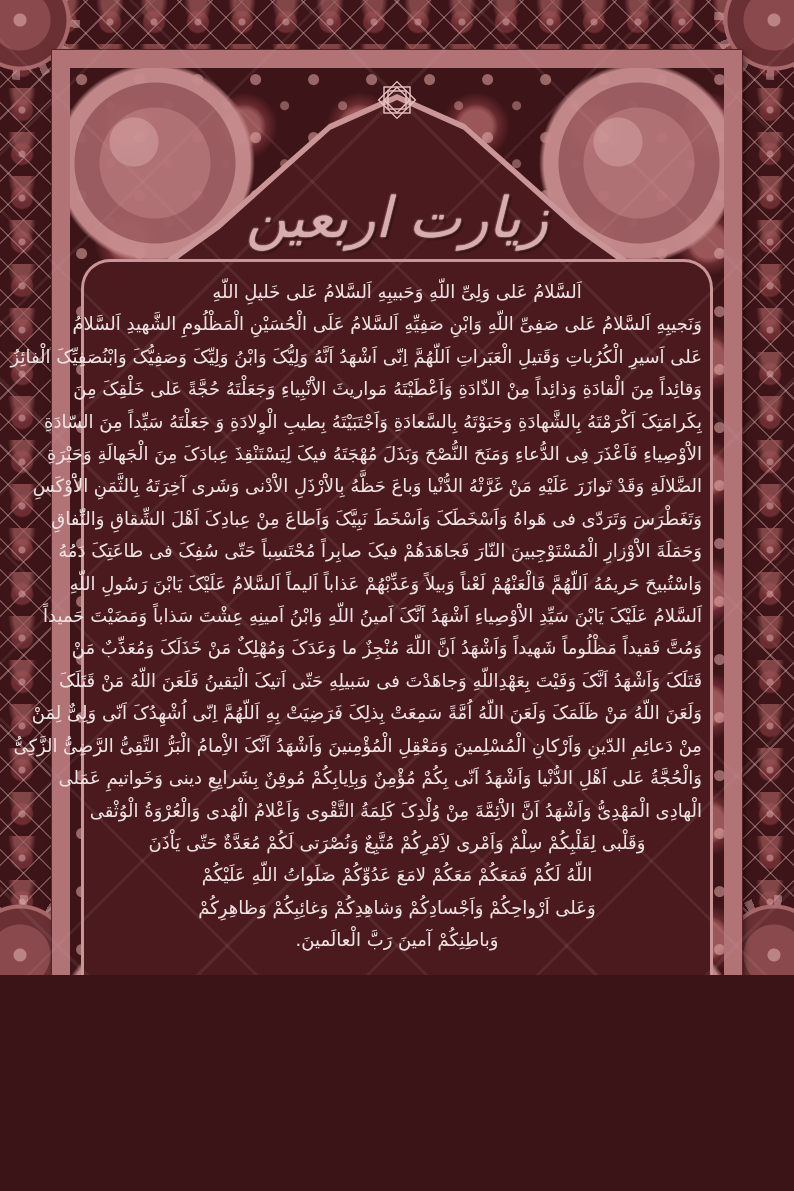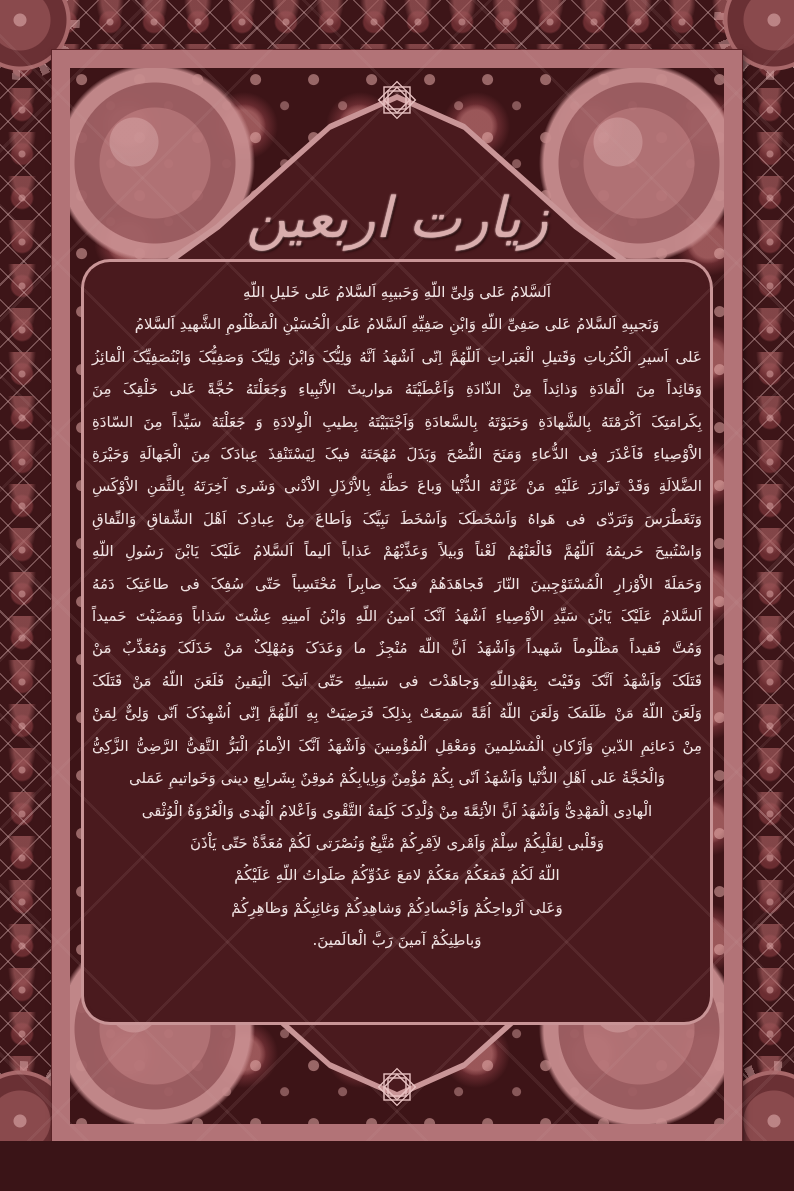--- a/index.html
+++ b/index.html
@@ -1,21 +1,21 @@
 <!DOCTYPE html>
 <html><head>
   <meta charset="utf-8">
   <style>
     html, body { margin: 0; padding: 0; }
     body {
       width: 794px; height: 1191px; overflow: hidden;
       background: #3a1417;
       font-family: "DejaVu Serif", serif;
     }
-    .poster { position: relative; width: 794px; height: 1141px; overflow: hidden; }
+    .poster { position: relative; width: 794px; height: 975px; overflow: hidden; }
 
     
     .outer-border {
       position: absolute; inset: 0;
       background-color: #4a1c20;
       background-image:
         radial-gradient(circle at 50% 50%, rgba(214,160,160,0.55) 0 3px, transparent 4px),
         radial-gradient(ellipse at 50% 0%, rgba(160,90,92,0.7) 0 8px, transparent 14px),
         repeating-linear-gradient(45deg, rgba(230,190,190,0.35) 0 1.5px, transparent 1.5px 22px),
         repeating-linear-gradient(-45deg, rgba(230,190,190,0.35) 0 1.5px, transparent 1.5px 22px),
@@ -110,21 +110,21 @@
       color: #d9adad;
       text-shadow: 0 0 2px #f1d1d1, 2px 2px 2px #2a0c0e;
       letter-spacing: 2px;
     }
 
     
     .body-text {
       position: absolute; left: 92px; top: 276px; width: 610px;
       direction: rtl; text-align: center;
       font-family: "DejaVu Sans", sans-serif;
-      font-size: 15px; line-height: 32.4px;
+      font-size: 18px; line-height: 32.4px;
       color: #f0e3e3;
     }
     .body-text .line { display: block; white-space: nowrap; }
     .body-text .line.justify { text-align: justify; text-align-last: justify; }
   </style>
 </head>
 <body>
 
 <div class="poster">
   <div class="outer-border"></div>
@@ -170,22 +170,22 @@
 
   <div class="body-text">
     <span class="line">اَلسَّلامُ عَلی وَلِیِّ اللّهِ وَحَبیبِهِ اَلسَّلامُ عَلی خَلیلِ اللّهِ</span>
     <span class="line">وَنَجیبِهِ اَلسَّلامُ عَلی صَفِیِّ اللّهِ وَابْنِ صَفِیِّهِ اَلسَّلامُ عَلَی الْحُسَیْنِ الْمَظْلُومِ الشَّهیدِ اَلسَّلامُ</span>
     <span class="line justify">عَلی اَسیرِ الْکُرُباتِ وَقَتیلِ الْعَبَراتِ اَللّهُمَّ اِنّی اَشْهَدُ اَنَّهُ وَلِیُّکَ وَابْنُ وَلِیِّکَ وَصَفِیُّکَ وَابْنُصَفِیِّکَ الْفائِزُ</span>
     <span class="line justify">وَقائِداً مِنَ الْقادَةِ وَذائِداً مِنْ الذّادَةِ وَاَعْطَیْتَهُ مَواریثَ الاَْنْبِیاءِ وَجَعَلْتَهُ حُجَّةً عَلی خَلْقِکَ مِنَ</span>
     <span class="line justify">بِکَرامَتِکَ اَکْرَمْتَهُ بِالشَّهادَةِ وَحَبَوْتَهُ بِالسَّعادَةِ وَاَجْتَبَیْتَهُ بِطیبِ الْوِلادَةِ وَ جَعَلْتَهُ سَیِّداً مِنَ السّادَةِ</span>
     <span class="line justify">الاَْوْصِیاءِ فَاَعْذَرَ فِی الدُّعاءِ وَمَنَحَ النُّصْحَ وَبَذَلَ مُهْجَتَهُ فیکَ لِیَسْتَنْقِذَ عِبادَکَ مِنَ الْجَهالَةِ وَحَیْرَةِ</span>
     <span class="line justify">الضَّلالَةِ وَقَدْ تَوازَرَ عَلَیْهِ مَنْ غَرَّتْهُ الدُّنْیا وَباعَ حَظَّهُ بِالاَْرْذَلِ الاَْدْنی وَشَری آخِرَتَهُ بِالثَّمَنِ الاَْوْکَسِ</span>
     <span class="line justify">وَتَغَطْرَسَ وَتَرَدّی فی هَواهُ وَاَسْخَطَکَ وَاَسْخَطَ نَبِیَّکَ وَاَطاعَ مِنْ عِبادِکَ اَهْلَ الشِّقاقِ وَالنِّفاقِ</span>
+    <span class="line justify">وَحَمَلَةَ الاَْوْزارِ الْمُسْتَوْجِبینَ النّارَ فَجاهَدَهُمْ فیکَ صابِراً مُحْتَسِباً حَتّی سُفِکَ فی طاعَتِکَ دَمُهُ</span>
     <span class="line justify">وَاسْتُبیحَ حَریمُهُ اَللّهُمَّ فَالْعَنْهُمْ لَعْناً وَبیلاً وَعَذِّبْهُمْ عَذاباً اَلیماً اَلسَّلامُ عَلَیْکَ یَابْنَ رَسُولِ اللّهِ</span>
-    <span class="line justify">وَحَمَلَةَ الاَْوْزارِ الْمُسْتَوْجِبینَ النّارَ فَجاهَدَهُمْ فیکَ صابِراً مُحْتَسِباً حَتّی سُفِکَ فی طاعَتِکَ دَمُهُ</span>
     <span class="line justify">اَلسَّلامُ عَلَیْکَ یَابْنَ سَیِّدِ الاَْوْصِیاءِ اَشْهَدُ اَنَّکَ اَمینُ اللّهِ وَابْنُ اَمینِهِ عِشْتَ سَذاباً وَمَضَیْتَ حَمیداً</span>
     <span class="line justify">وَمُتَّ فَقیداً مَظْلُوماً شَهیداً وَاَشْهَدُ اَنَّ اللّهَ مُنْجِزٌ ما وَعَدَکَ وَمُهْلِکٌ مَنْ خَذَلَکَ وَمُعَذِّبٌ مَنْ</span>
     <span class="line justify">قَتَلَکَ وَاَشْهَدُ اَنَّکَ وَفَیْتَ بِعَهْدِاللّهِ وَجاهَدْتَ فی سَبیلِهِ حَتّی اَتیکَ الْیَقینُ فَلَعَنَ اللّهُ مَنْ قَتَلَکَ</span>
     <span class="line justify">وَلَعَنَ اللّهُ مَنْ ظَلَمَکَ وَلَعَنَ اللّهُ اُمَّةً سَمِعَتْ بِذلِکَ فَرَضِیَتْ بِهِ اَللّهُمَّ اِنّی اُشْهِدُکَ اَنّی وَلِیٌّ لِمَنْ</span>
     <span class="line justify">مِنْ دَعائِمِ الدّینِ وَاَرْکانِ الْمُسْلِمینَ وَمَعْقِلِ الْمُؤْمِنینَ وَاَشْهَدُ اَنَّکَ الاِْمامُ الْبَرُّ التَّقِیُّ الرَّضِیُّ الزَّکِیُّ</span>
     <span class="line">وَالْحُجَّةُ عَلی اَهْلِ الدُّنْیا وَاَشْهَدُ اَنّی بِکُمْ مُؤْمِنٌ وَبِاِیابِکُمْ مُوقِنٌ بِشَرایِعِ دینی وَخَواتیمِ عَمَلی</span>
     <span class="line">الْهادِی الْمَهْدِیُّ وَاَشْهَدُ اَنَّ الاَْئِمَّةَ مِنْ وُلْدِکَ کَلِمَةُ التَّقْوی وَاَعْلامُ الْهُدی وَالْعُرْوَةُ الْوُثْقی</span>
     <span class="line">وَقَلْبی لِقَلْبِکُمْ سِلْمٌ وَاَمْری لاَِمْرِکُمْ مُتَّبِعٌ وَنُصْرَتی لَکُمْ مُعَدَّةٌ حَتّی یَاْذَنَ</span>
     <span class="line">اللّهُ لَکُمْ فَمَعَکُمْ مَعَکُمْ لامَعَ عَدُوِّکُمْ صَلَواتُ اللّهِ عَلَیْکُمْ</span>
     <span class="line">وَعَلی اَرْواحِکُمْ وَاَجْسادِکُمْ وَشاهِدِکُمْ وَغائِبِکُمْ وَظاهِرِکُمْ</span>

